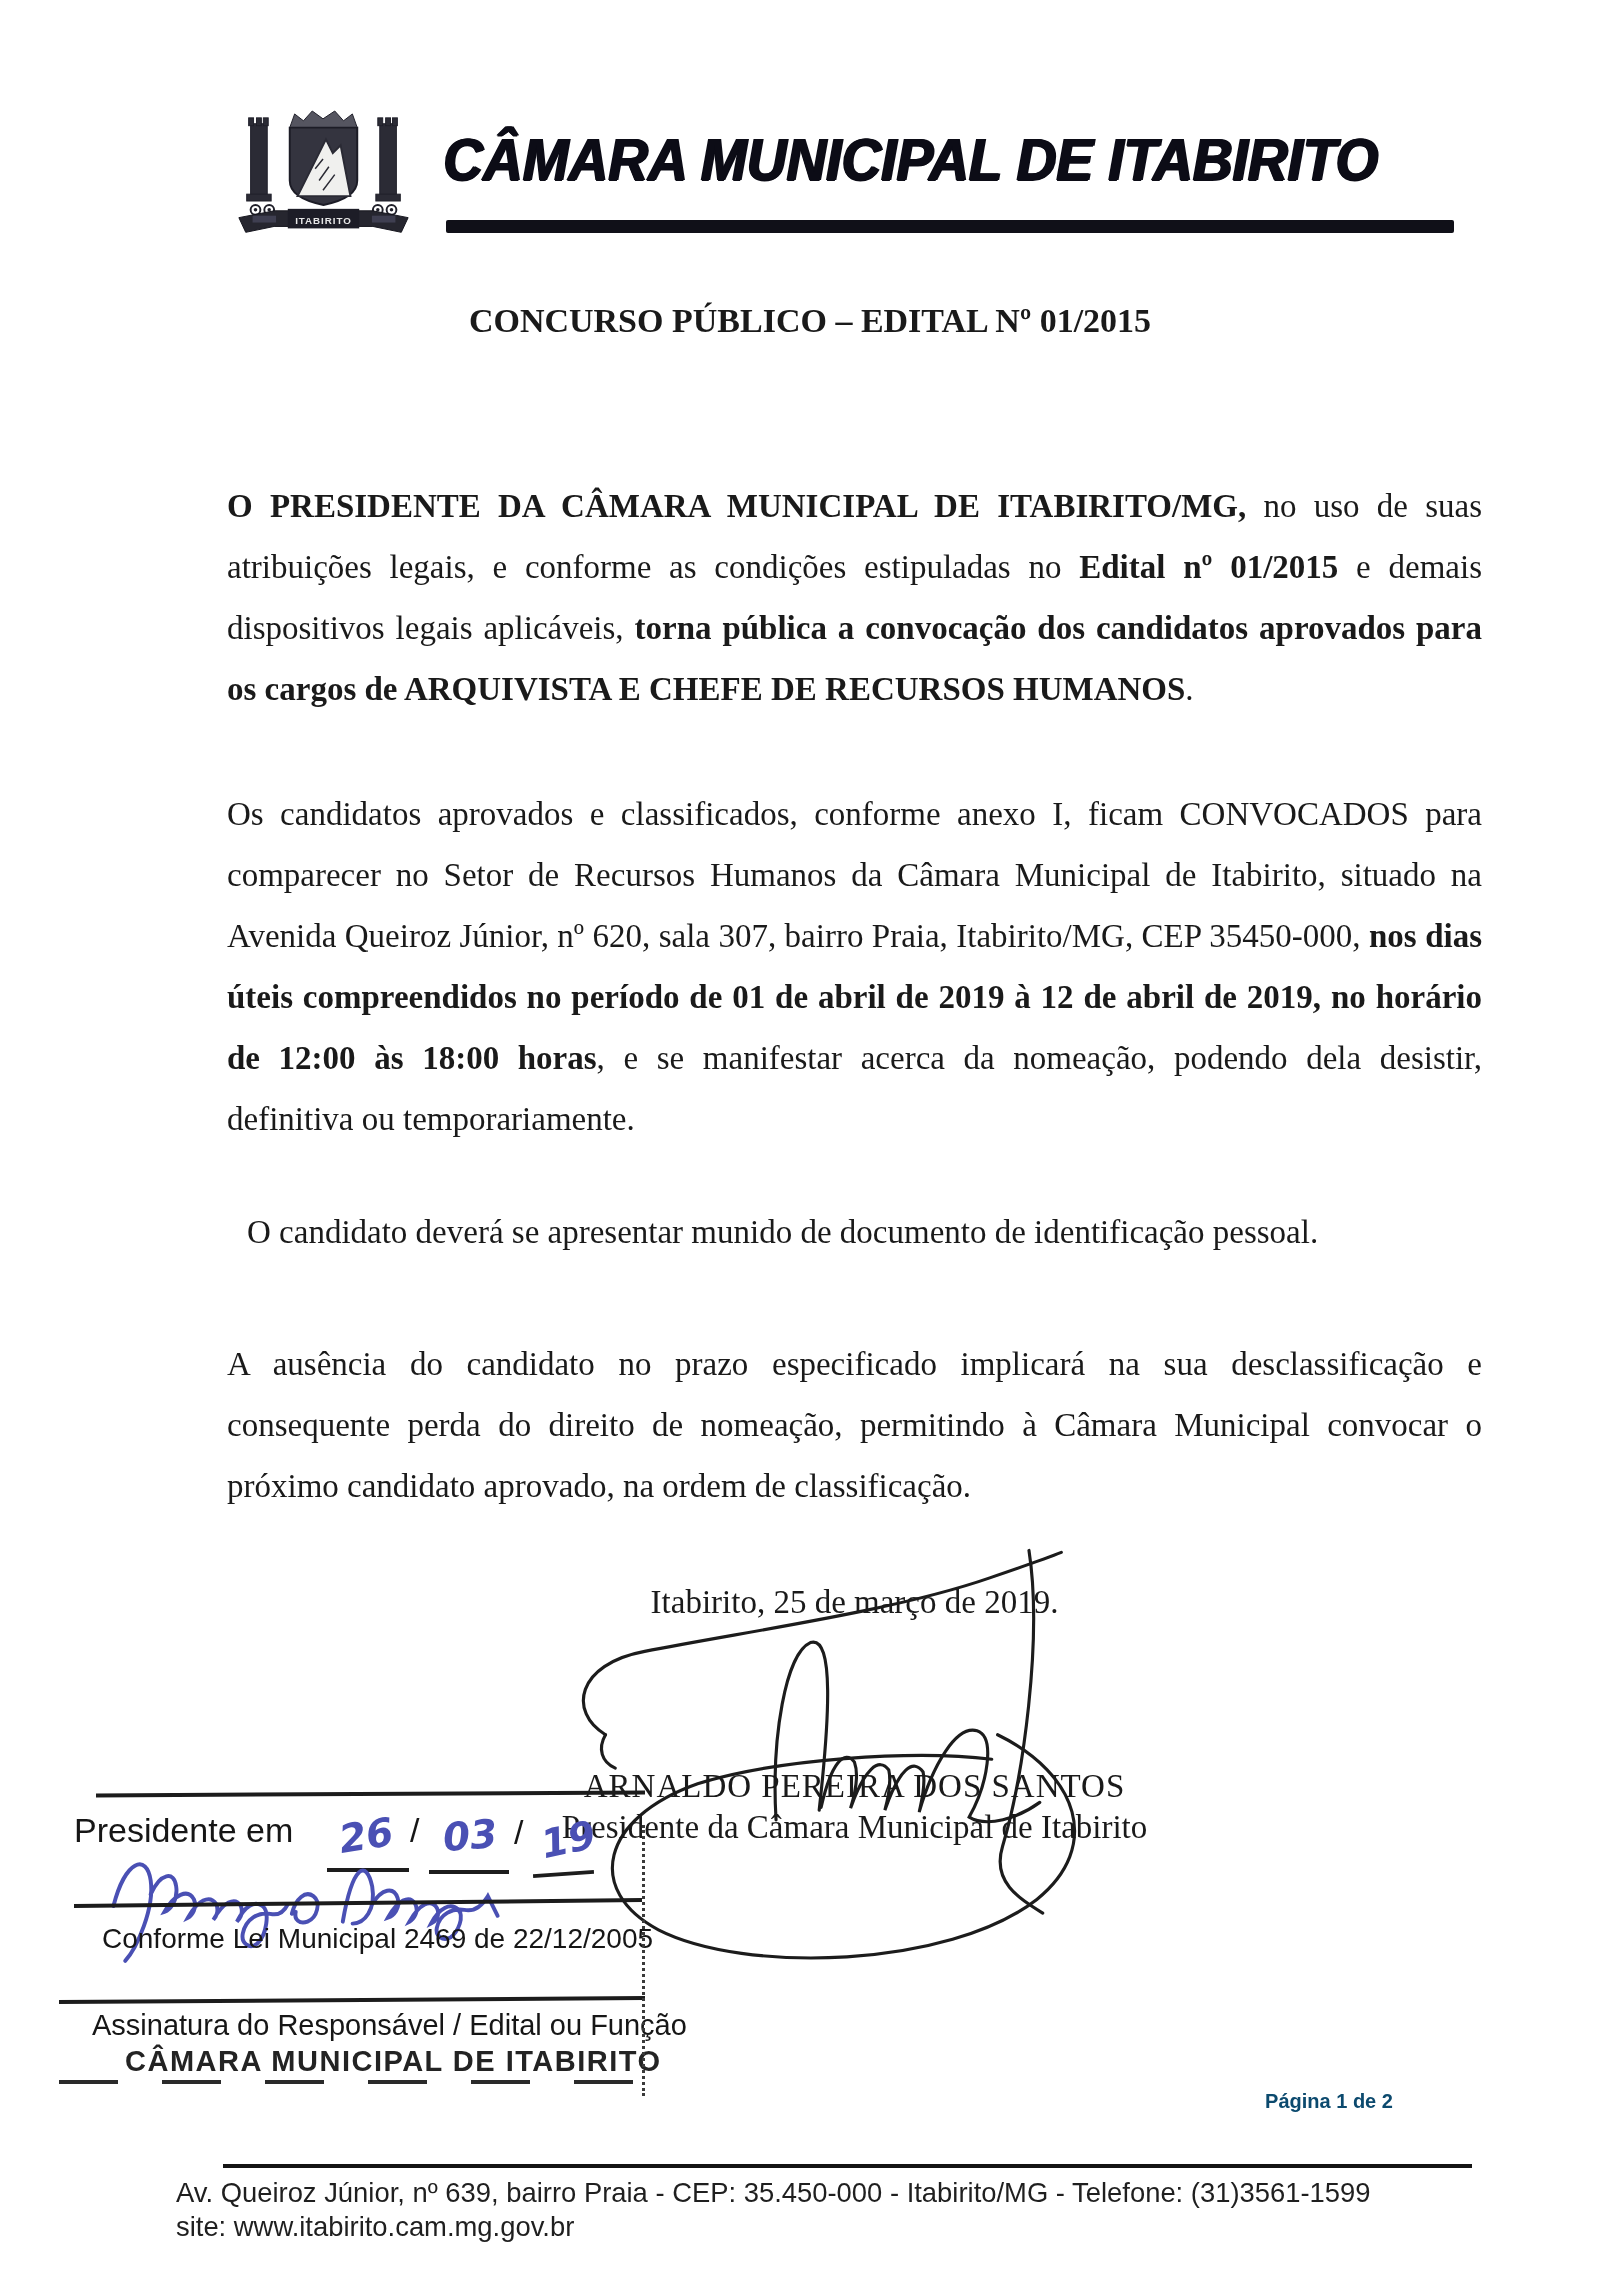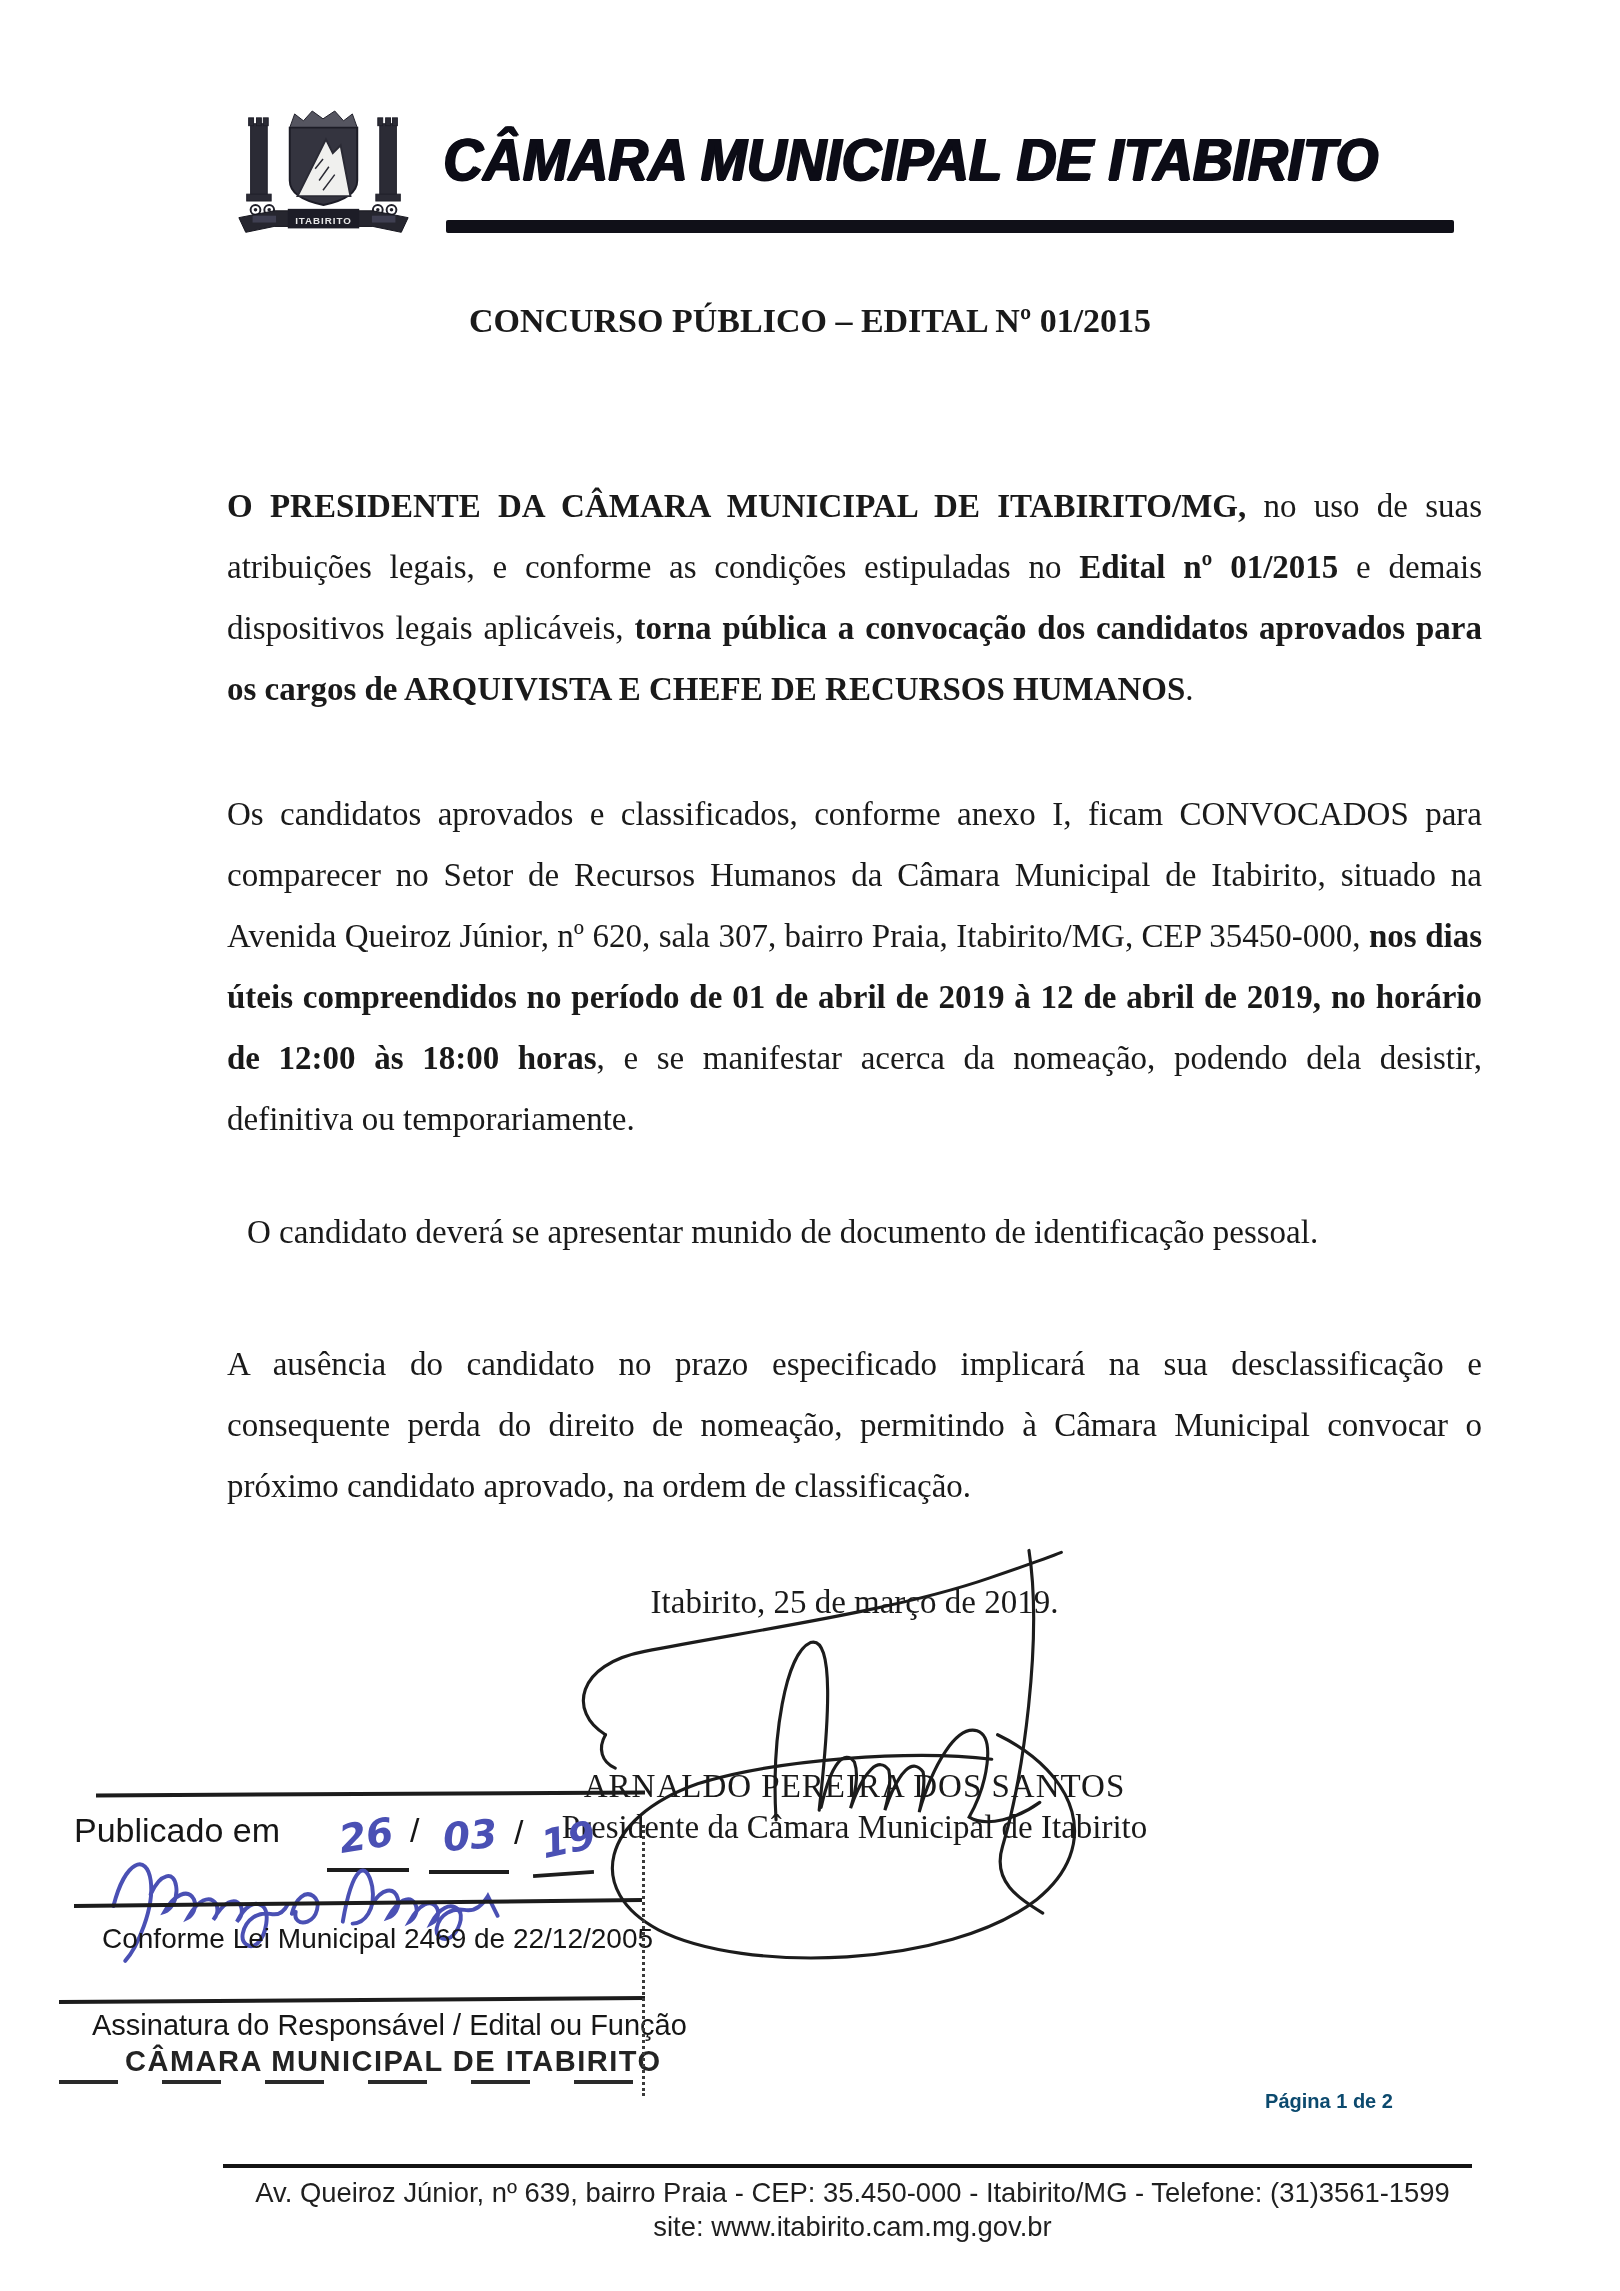--- a/index.html
+++ b/index.html
@@ -54,21 +54,21 @@
   .ink.d2{left:443px;top:1813px;transform:rotate(-5deg);}
   .ink.d3{left:541px;top:1817px;transform:rotate(-12deg);}
   .sig-blue{position:absolute;left:86px;top:1845px;width:443px;height:120px;}
   .conforme{left:102px;top:1923px;font-size:28px;}
   .assinatura{left:92px;top:2009px;font-size:29px;}
   .org-stamp{left:125px;top:2045px;font-size:29px;font-weight:bold;letter-spacing:1.5px;color:#232323;}
   
   .page-number{position:absolute;left:1176px;top:2090px;width:306px;text-align:center;
     font-family:"Liberation Sans", sans-serif;font-weight:bold;font-size:20px;color:#0c4a6e;}
   .footer-rule{position:absolute;left:223px;top:2164px;width:1249px;height:3.9px;background:#141414;}
-  .footer-text{position:absolute;left:176px;top:2176px;width:1353px;text-align:center;
+  .footer-text{position:absolute;left:176px;top:2176px;width:1353px;
     font-family:"Liberation Sans", sans-serif;font-size:27.4px;line-height:34px;color:#1f1f1f;}
 </style>
 </head>
 <body>
 
 <div class="page">
 
   <svg class="logo" viewBox="0 0 185 145" xmlns="http://www.w3.org/2000/svg">
     <g stroke="#20202a" fill="#2b2b35">
 
@@ -134,21 +134,21 @@
       <path d="M298 292 C308 247 322 232 332 246 C337 260 332 280 328 293 C342 253 357 240 367 254 C370 268 366 284 363 295 C378 252 392 242 402 256 C405 270 400 287 398 297 C412 248 436 208 457 214 C476 220 468 268 449 302 C467 313 499 303 521 287"></path>
       <path d="M510 30 C524 120 504 262 483 332 C472 368 500 385 524 400"></path>
       <path d="M478 218 C560 258 585 332 518 386 C428 456 220 462 132 417 C57 377 73 303 172 268 C252 243 392 233 472 243"></path>
     </g>
   </svg>
 
   <div class="signer-name">ARNALDO PEREIRA DOS SANTOS</div>
   <div class="signer-role">Presidente da Câmara Municipal de Itabirito</div>
 
   <div class="stamp-rule r1"></div>
-  <div class="stamp-label publicado">Publicado em</div>
+  <div class="stamp-label publicado">Presidente em</div>
   <div class="stamp-label slash1">/</div>
   <div class="stamp-label slash2">/</div>
   <div class="blank b1"></div>
   <div class="blank b2"></div>
   <div class="blank b3"></div>
   <div class="ink d1">26</div>
   <div class="ink d2">03</div>
   <div class="ink d3">19</div>
 
   <svg class="sig-blue" viewBox="0 0 452 122" xmlns="http://www.w3.org/2000/svg">

